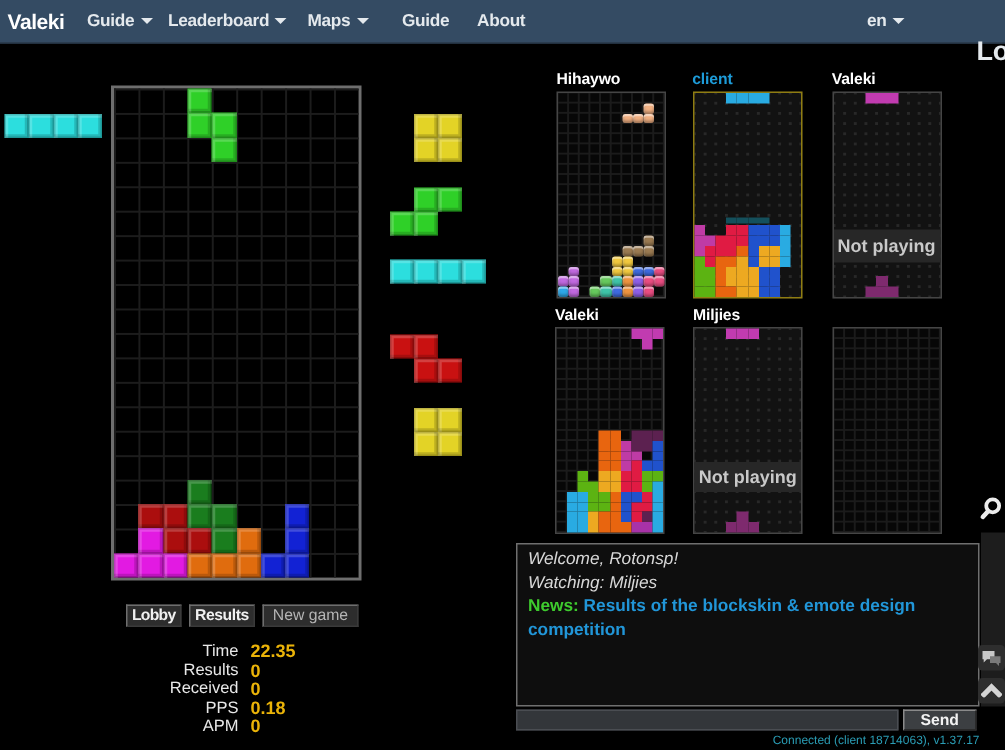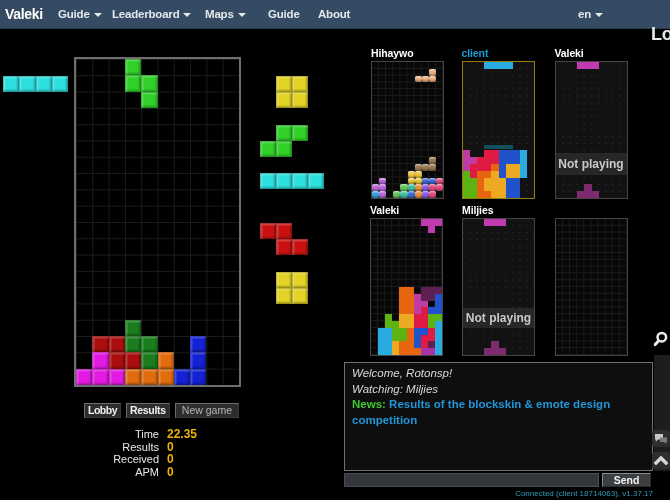--- a/index.html
+++ b/index.html
@@ -186,20 +186,24 @@
         <span class="stat-label">Time</span>
         <span class="stat-value">22.35</span>
       </div>
       <div class="stat-row">
         <span class="stat-label">Results</span>
         <span class="stat-value">0</span>
       </div>
       <div class="stat-row">
         <span class="stat-label">Received</span>
         <span class="stat-value">0</span>
+      </div>
+      <div class="stat-row">
+        <span class="stat-label">PPS</span>
+        <span class="stat-value">0.18</span>
       </div>
       <div class="stat-row">
         <span class="stat-label">APM</span>
         <span class="stat-value">0</span>
       </div>
     </div>
 
   <div id="opponents">
       <div class="opp-label" style="left: 371px; top: 47px; color: rgb(255, 255, 255);">Hihaywo</div>
       <div class="mini-board lines" style="left: 371px; top: 60.5px; width: 73px; height: 138px; border-color: rgb(69, 69, 69);">

